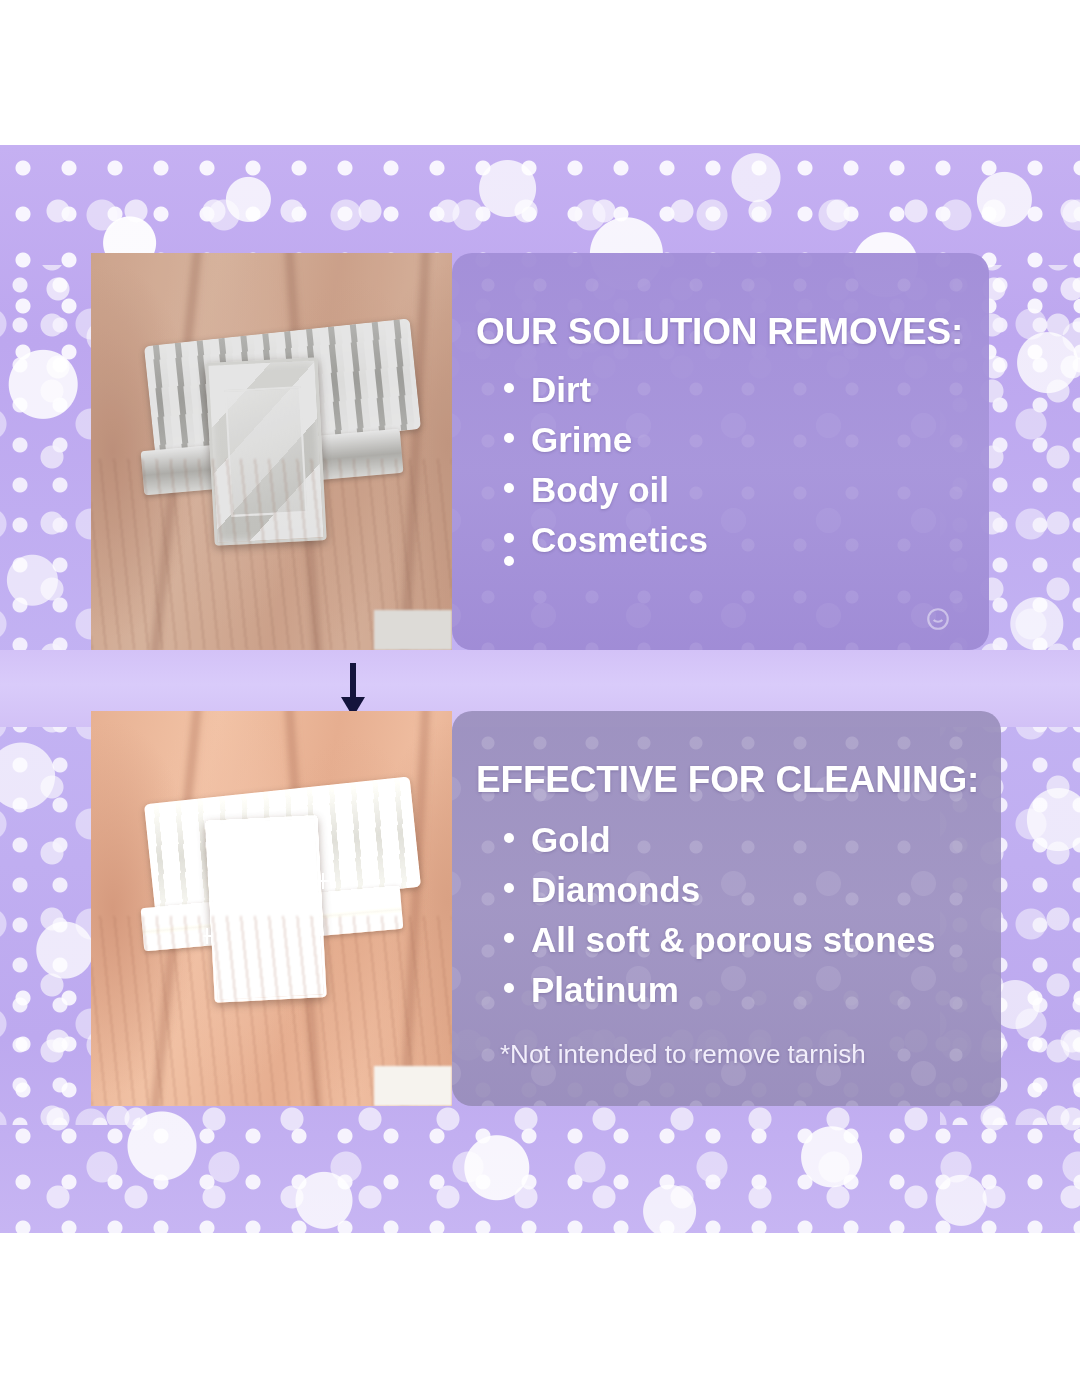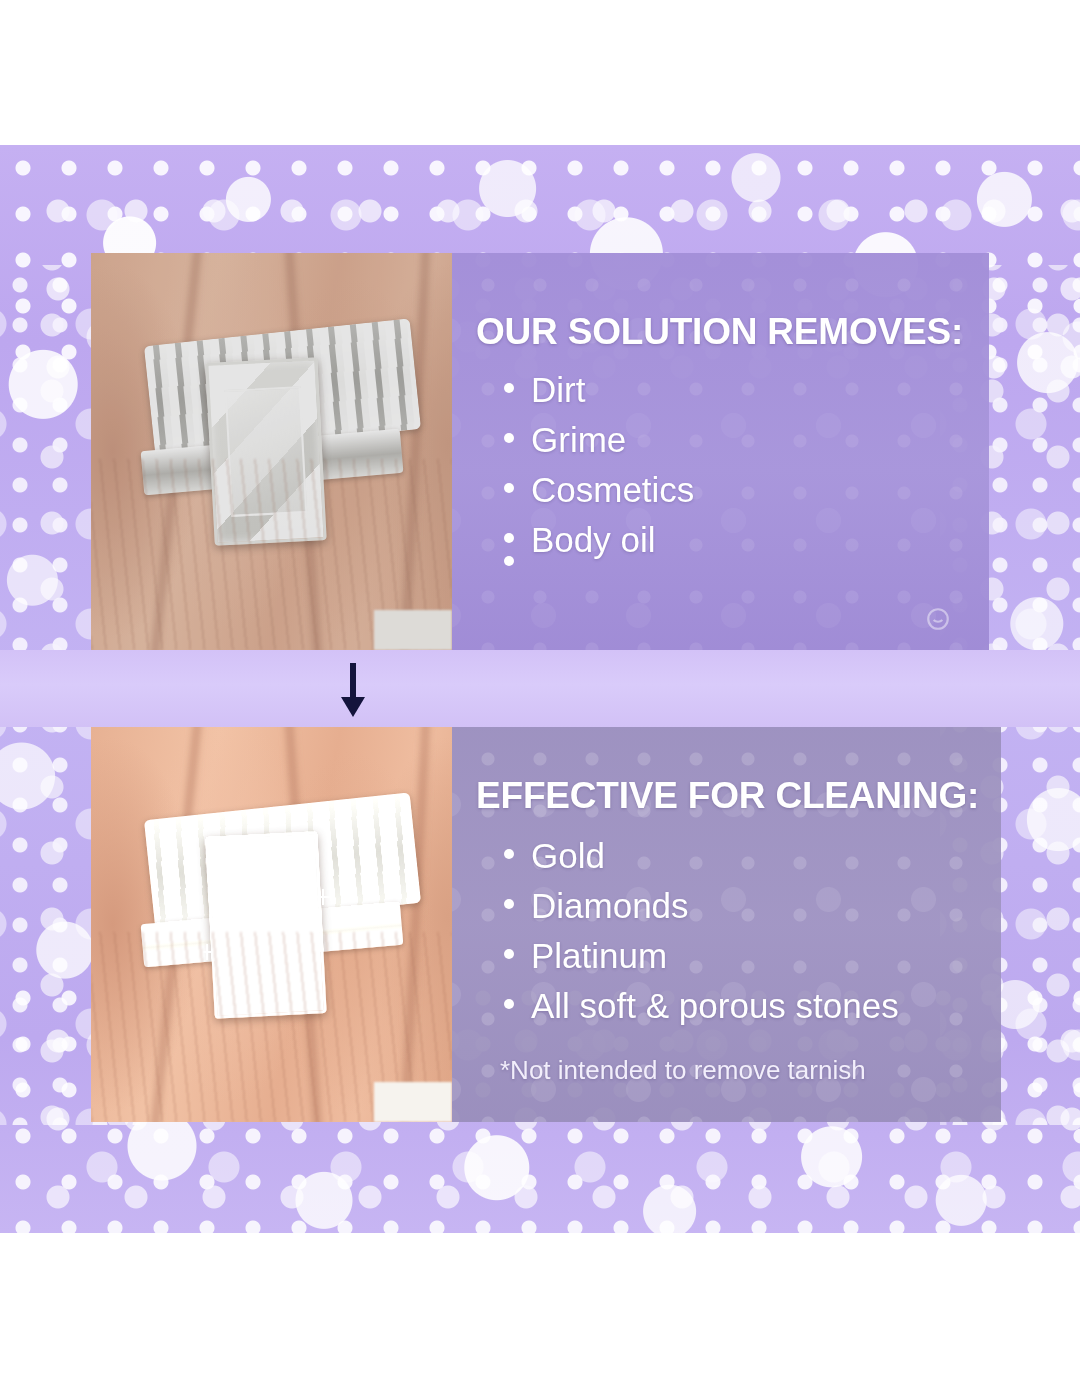--- a/index.html
+++ b/index.html
@@ -65,21 +65,21 @@
 
   
   .compare {
     position: absolute;
     left: 91px; top: 253px;
     width: 898px; height: 869px;
   }
 
   .strip { position: absolute; left: 0; width: 898px; display: flex; }
   .strip-top    { top: 0;    height: 397px; }
-  .strip-bottom { top: 474px; height: 395px; }
+  .strip-bottom { top: 458px; height: 395px; }
 
   
   .gap-strip {
     position: absolute;
     left: -91px; top: 397px;
     width: 1080px; height: 77px;
     background: linear-gradient(180deg,#d3c2f7 0%, #d9cbfa 45%, #d2c1f6 100%);
   }
   .arrow-wrap {
     position: absolute; left: 240px; top: 408px;
@@ -174,20 +174,21 @@
       linear-gradient(0deg,  rgba(255,255,255,0) 0 42%, #ffffff 42% 58%, rgba(255,255,255,0) 58% 100%);
     filter: blur(.6px);
   }
   .dull { filter: saturate(.88) brightness(.93) contrast(.93); }
 
   
   .panel {
     position: relative;
     flex: 1 1 auto;
     padding: 0;
+    border-radius: 20px;
   }
   .panel-top {
     background: linear-gradient(180deg, rgba(163,143,216,.97) 0%, rgba(168,150,219,.96) 55%, rgba(159,139,213,.97) 100%);
   }
   .panel-bottom {
     background: linear-gradient(180deg, rgba(155,144,189,.93) 0%, rgba(160,149,193,.92) 50%, rgba(152,141,186,.93) 100%);
   }
   .panel-foam {
     position: absolute; inset: 0;
     background-image:
@@ -211,21 +212,21 @@
     text-shadow: 0 1px 3px rgba(70,55,110,.35);
   }
   .panel-top .headline   { margin-top: 58px; }
   .panel-bottom .headline{ margin-top: 48px; }
 
   ul.bullets { list-style: none; margin: 0; padding: 0; }
   ul.bullets li {
     color: #ffffff;
     font-size: 35px;
     line-height: 50px;
-    font-weight: 400;
+    font-weight: 700;
     display: flex;
     align-items: baseline;
     white-space: nowrap;
     text-shadow: 0 1px 3px rgba(70,55,110,.30);
   }
   .panel-top ul.bullets  { margin-top: 12px; padding-left: 28px; }
   .panel-bottom ul.bullets { margin-top: 14px; padding-left: 28px; }
   .bdot {
     flex: 0 0 auto;
     width: 10px; height: 10px;
@@ -285,25 +286,25 @@
             <li>
               <span class="bdot"></span>
               <span>Dirt</span>
             </li>
             <li>
               <span class="bdot"></span>
               <span>Grime</span>
             </li>
             <li>
               <span class="bdot"></span>
+              <span>Body oil</span>
+            </li>
+            <li>
+              <span class="bdot"></span>
               <span>Cosmetics</span>
-            </li>
-            <li>
-              <span class="bdot"></span>
-              <span>Body oil</span>
             </li>
             <li>
               <span class="bdot"></span>
             </li>
           </ul>
         </div>
         <svg class="wm" viewBox="0 0 24 24">
           <circle cx="12" cy="12" r="9" fill="none" stroke="#ffffff" stroke-width="2"></circle>
           <path d="M8 13c2 2 6 2 8 0" fill="none" stroke="#ffffff" stroke-width="2"></path>
         </svg>
@@ -343,25 +344,25 @@
             <li>
               <span class="bdot"></span>
               <span>Gold</span>
             </li>
             <li>
               <span class="bdot"></span>
               <span>Diamonds</span>
             </li>
             <li>
               <span class="bdot"></span>
+              <span>All soft &amp; porous stones</span>
+            </li>
+            <li>
+              <span class="bdot"></span>
               <span>Platinum</span>
-            </li>
-            <li>
-              <span class="bdot"></span>
-              <span>All soft &amp; porous stones</span>
             </li>
           </ul>
           <div class="footnote">*Not intended to remove tarnish</div>
         </div>
       </div>
     </div>
 
   </div>
 </div>
 

